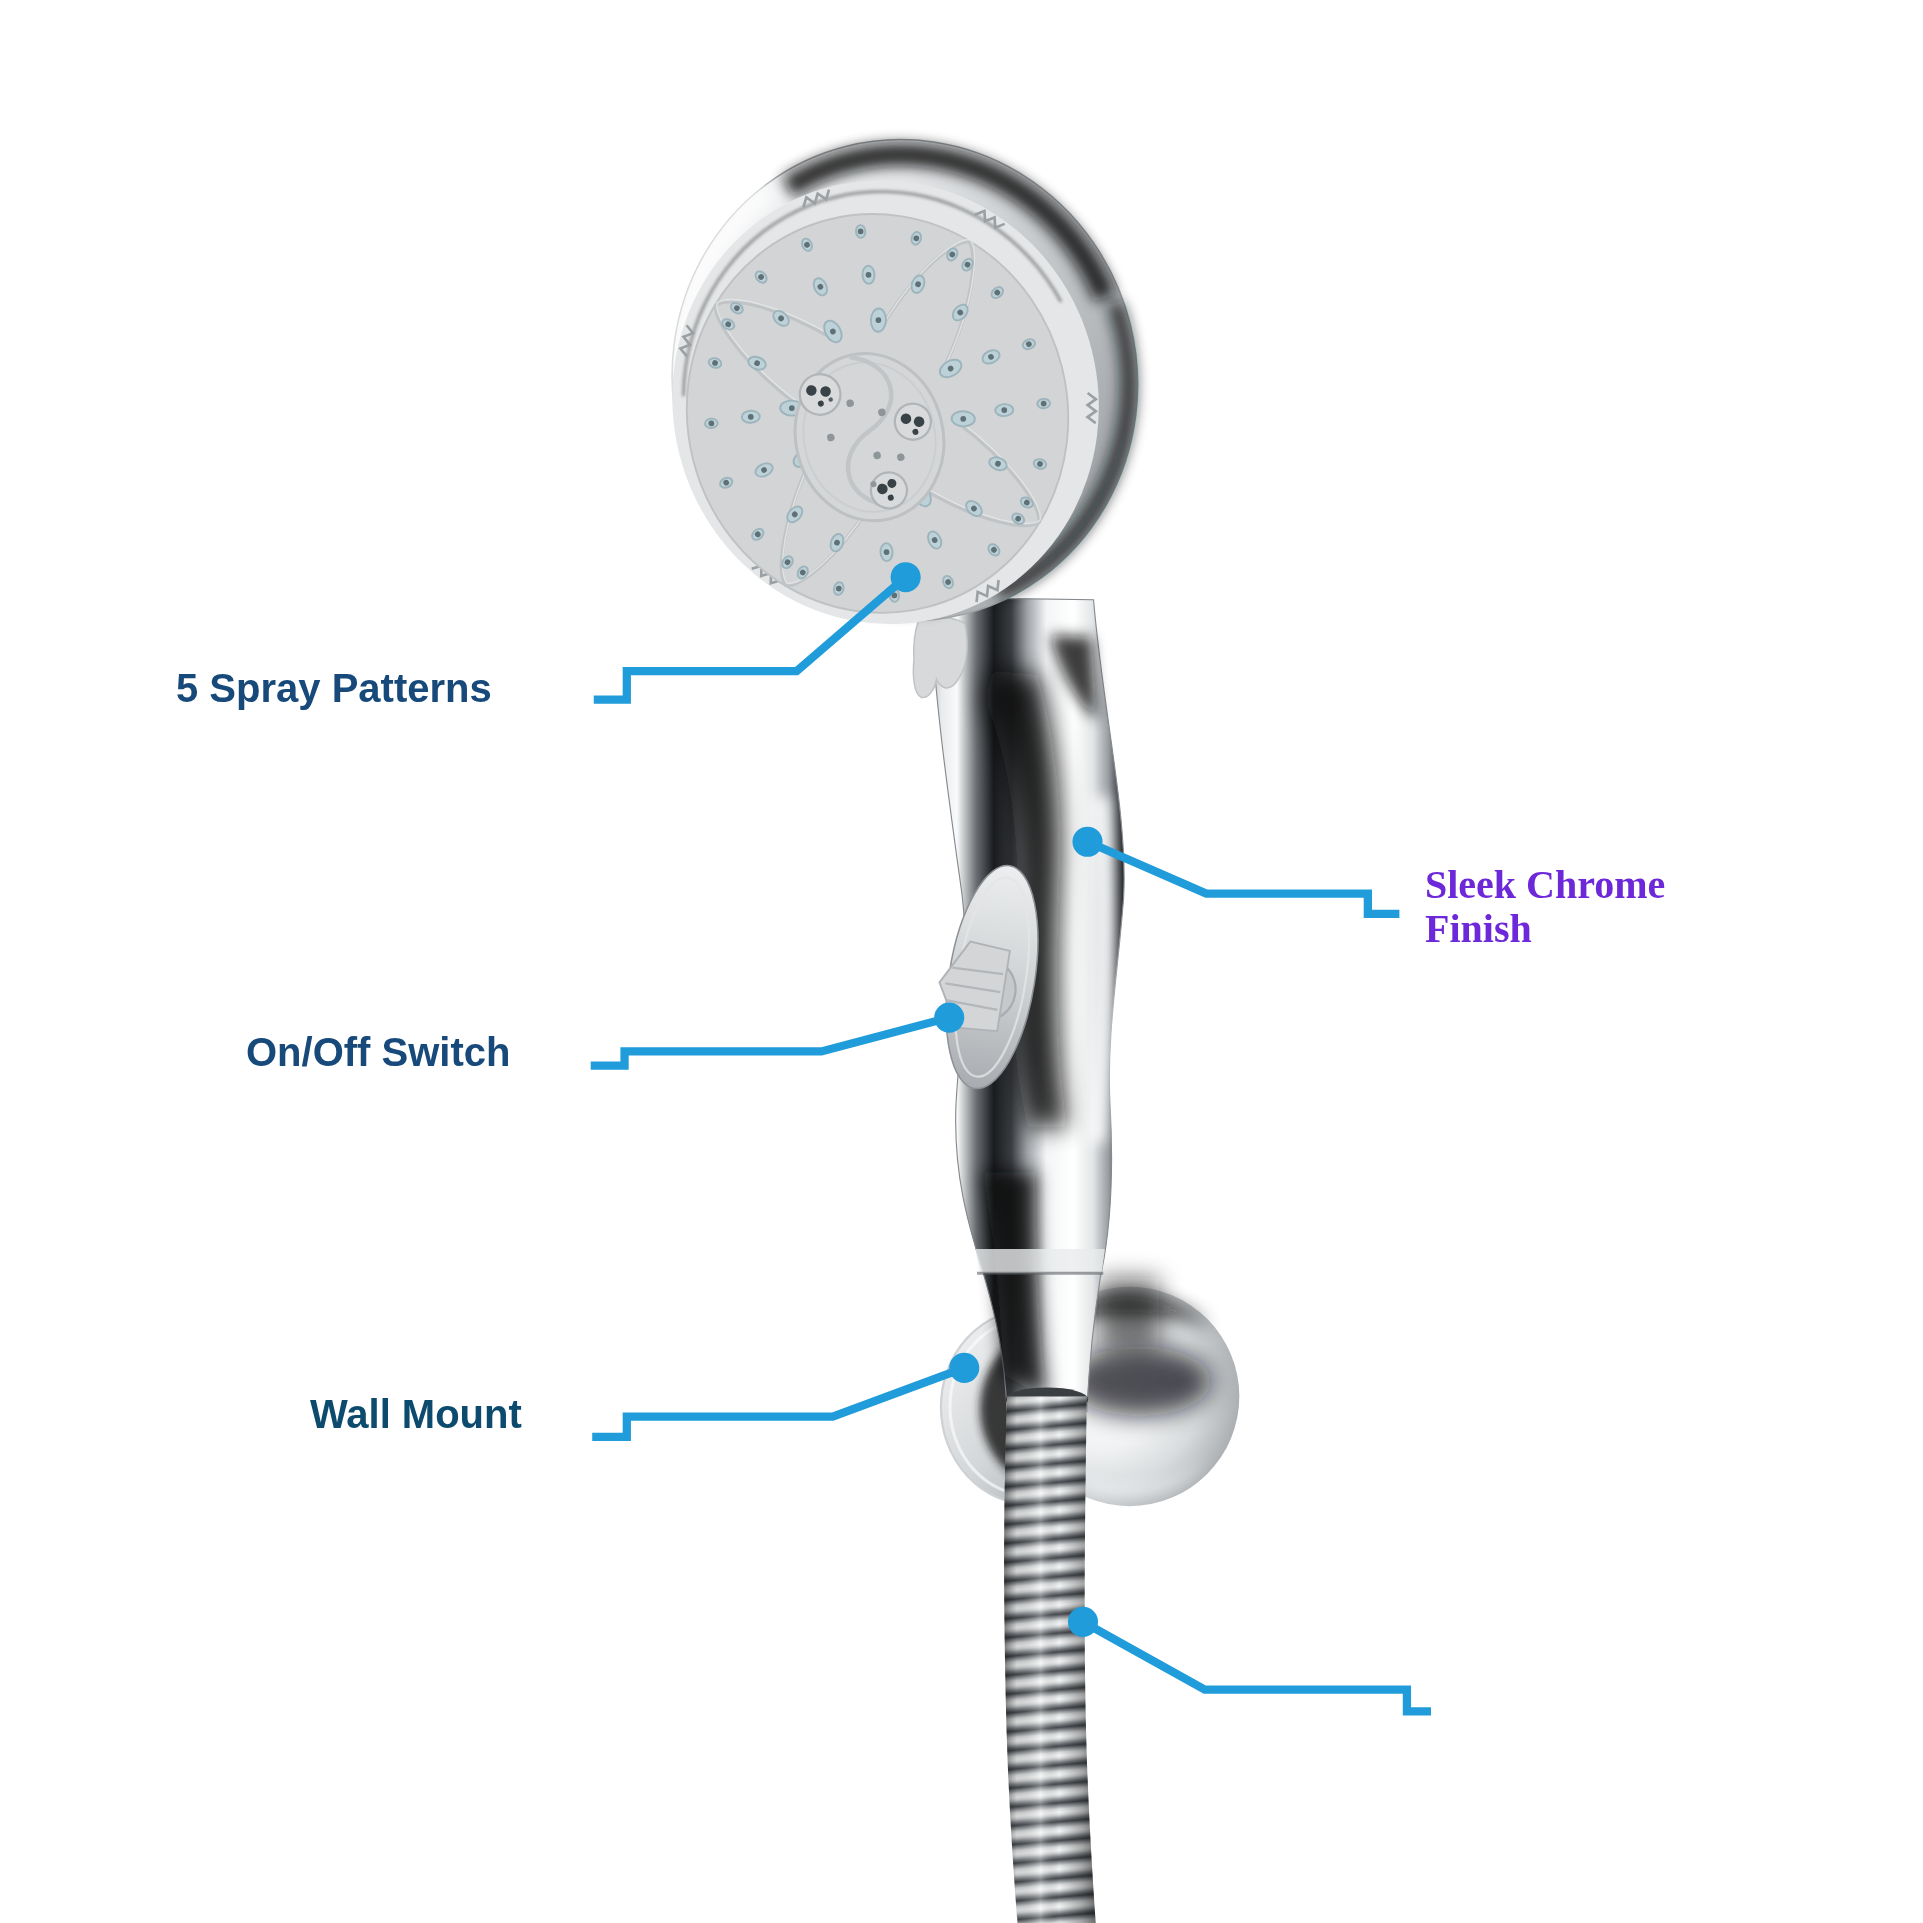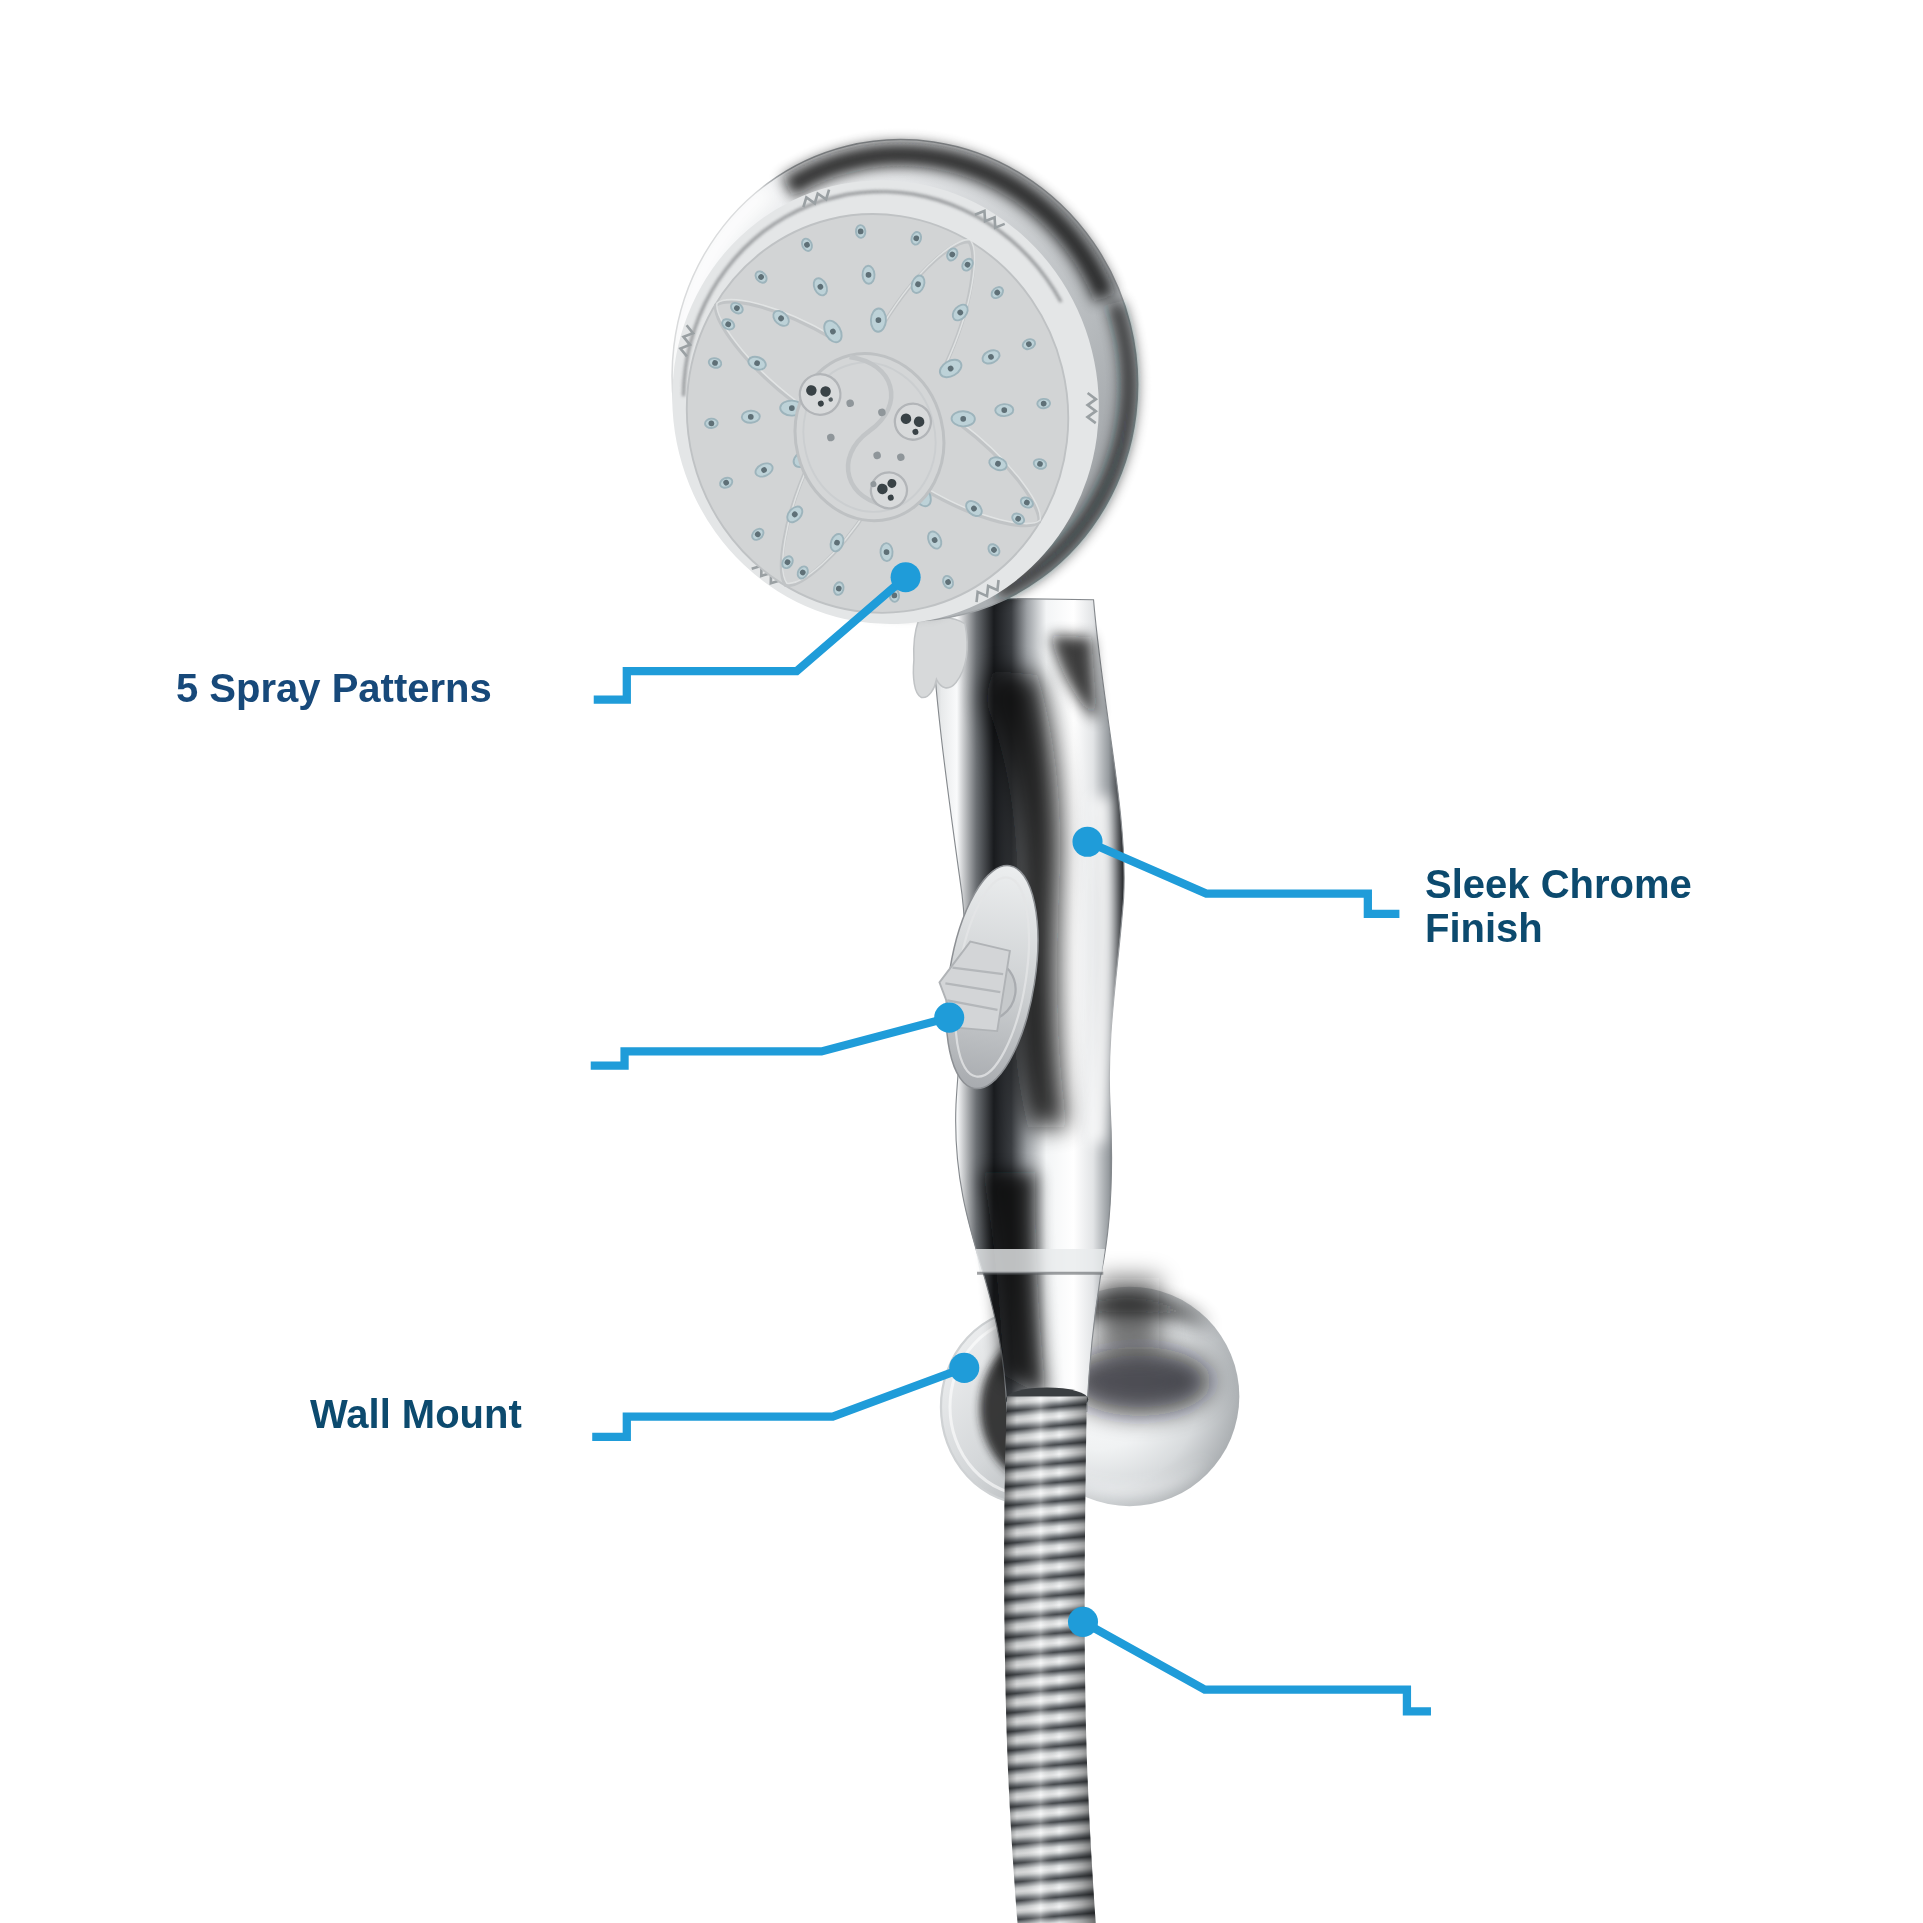--- a/index.html
+++ b/index.html
@@ -441,17 +441,18 @@
         <polyline points="786,1418 831,1418 831,1399 1093,1399 1263,1354" fill="none" stroke="#1F9CD9" stroke-width="11" stroke-linecap="butt" stroke-linejoin="miter"></polyline>
         <circle cx="1263" cy="1354" r="20" fill="#1F9CD9"></circle>
         <polyline points="788,1912 834,1912 834,1885 1108,1885 1283,1820" fill="none" stroke="#1F9CD9" stroke-width="11" stroke-linecap="butt" stroke-linejoin="miter"></polyline>
         <circle cx="1283" cy="1820" r="20" fill="#1F9CD9"></circle>
         <polyline points="1904,2277 1872,2277 1872,2248 1603,2248 1441,2158" fill="none" stroke="#1F9CD9" stroke-width="11" stroke-linecap="butt" stroke-linejoin="miter"></polyline>
         <circle cx="1441" cy="2158" r="20" fill="#1F9CD9"></circle>
       </g>
 </svg>
 
 <div id="c-spray" class="callout" style="color: rgb(23, 73, 122);">5 Spray Patterns</div>
-<div id="c-sleek" class="callout wrap" style="color: #0c4a6e;">Sleek Chrome Finish</div>
+<div id="c-sleek" class="callout wrap" style="color: #6d28d9; font-family: Liberation Serif, serif;">Sleek Chrome Finish</div>
+<div id="c-onoff" class="callout" style="color: rgb(23, 73, 122);">On/Off Switch</div>
 <div id="c-wall" class="callout" style="color: #0c4a6e;">Wall Mount</div>
 
 </div>
 
 
 </body></html>

